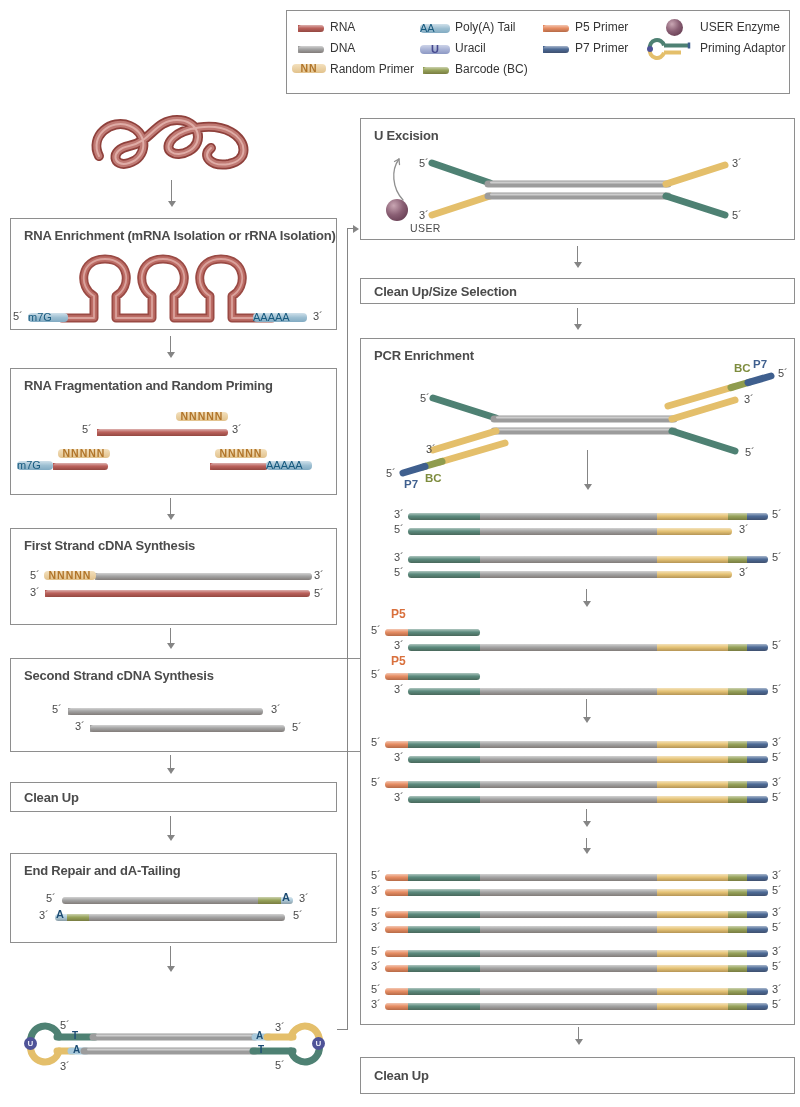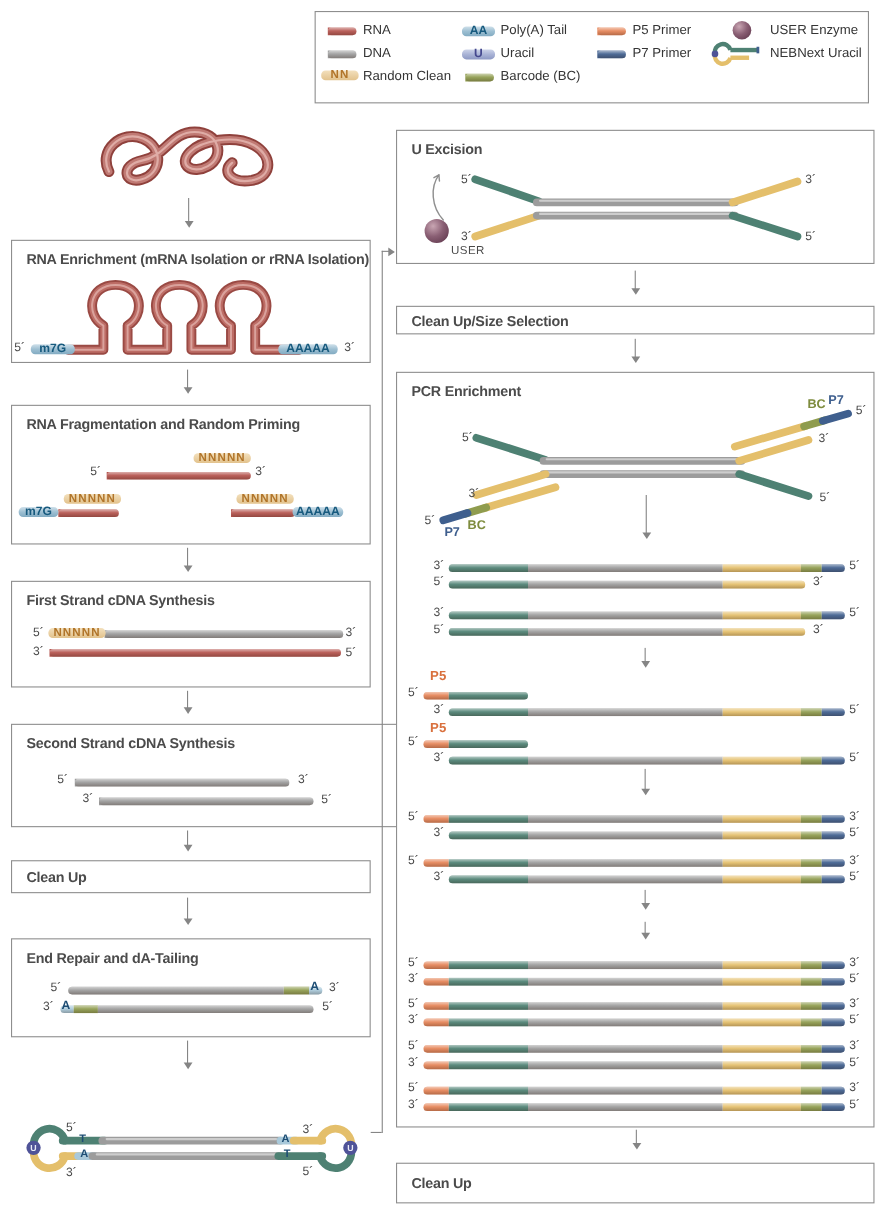--- a/index.html
+++ b/index.html
@@ -5,21 +5,21 @@
   html,body{margin:0;padding:0;background:#fff;}
   .stage{position:relative;width:800px;height:1107px;background:#fff;font-family:"Liberation Sans",sans-serif;overflow:hidden;}
   .box{position:absolute;border:1px solid #8e8e8e;background:#fff;box-sizing:border-box;z-index:0;}
   .btitle{position:absolute;left:13px;top:9px;font-size:13px;font-weight:bold;color:#4b4b4b;letter-spacing:-0.2px;white-space:nowrap;z-index:3;}
   .strand{position:absolute;height:7px;border-radius:3.5px;display:flex;z-index:2;}
   .strand::after{content:"";position:absolute;inset:0;border-radius:3.5px;background:linear-gradient(to bottom,rgba(255,255,255,.55),rgba(255,255,255,.08) 45%,rgba(60,40,30,.28));pointer-events:none;}
   .strand i{height:7px;display:block;}
   .strand i:first-child{border-radius:3.5px 0 0 3.5px;}
   .strand i:last-child{border-radius:0 3.5px 3.5px 0;}
   .pr{position:absolute;font-size:11px;color:#4a4a4a;z-index:4;white-space:nowrap;}
-  .cap{position:absolute;height:9px;border-radius:4px;background:linear-gradient(to bottom,#cfe0ea,#9dbfd2 50%,#82abc2);color:#175a7e;font-weight:bold;font-size:11px;line-height:9px;text-align:center;z-index:3;white-space:nowrap;}
+  .cap{position:absolute;height:9px;border-radius:4px;background:linear-gradient(to bottom,#cfe0ea,#9dbfd2 50%,#82abc2);color:#175a7e;font-weight:normal;font-size:11px;line-height:9px;text-align:left;z-index:3;white-space:nowrap;}
   .cap2{position:absolute;height:9px;border-radius:4px;background:linear-gradient(to bottom,#ccd3e8,#a9b3d6 50%,#8d99c4);color:#44488e;font-weight:bold;font-size:11px;line-height:9px;text-align:center;z-index:3;}
   .nn{position:absolute;height:9px;border-radius:4px;background:linear-gradient(to bottom,#f3e0bd,#e2c28c);color:#b1752a;font-weight:bold;font-size:10.5px;line-height:9px;text-align:center;letter-spacing:1px;z-index:3;}
   .base{position:absolute;font-weight:bold;font-size:11px;color:#1d4d74;z-index:5;}
   .ptext{position:absolute;font-weight:bold;font-size:11.5px;z-index:4;}
   .usertext{position:absolute;font-size:10.5px;color:#4a4a4a;letter-spacing:.4px;z-index:4;margin-left:29px;}
   .varrow{position:absolute;border-left:1px solid #858585;z-index:1;}
   .varrow::after{content:"";position:absolute;left:-4.5px;bottom:-6px;width:0;height:0;border:4px solid transparent;border-top:6px solid #858585;}
   .cline{position:absolute;background:#858585;z-index:1;}
   .harrow{position:absolute;width:0;height:0;border:4px solid transparent;border-left:6px solid #858585;z-index:1;}
   .sphere{position:absolute;border-radius:50%;background:radial-gradient(circle at 35% 30%,#c9a6b3,#8a5f74 45%,#6b4257 78%,#552f44);z-index:3;}
@@ -28,28 +28,28 @@
   svg{position:absolute;z-index:2;overflow:visible;}
 </style>
 </head>
 <body>
 
 <div class="stage" id="stage">
 
   <div class="box" style="left:286px;top:10px;width:504px;height:84px;"></div>
   <span class="leg-label" style="left:330px;top:20px;">RNA</span>
   <span class="leg-label" style="left:330px;top:41px;">DNA</span>
-  <span class="leg-label" style="left:330px;top:62px;">Random Clean</span>
+  <span class="leg-label" style="left:330px;top:62px;">Random Primer</span>
   <span class="leg-label" style="left:455px;top:20px;">Poly(A) Tail</span>
   <span class="leg-label" style="left:455px;top:41px;">Uracil</span>
   <span class="leg-label" style="left:455px;top:62px;">Barcode (BC)</span>
   <span class="leg-label" style="left:575px;top:20px;">P5 Primer</span>
   <span class="leg-label" style="left:575px;top:41px;">P7 Primer</span>
   <span class="leg-label" style="left:700px;top:20px;">USER Enzyme</span>
-  <span class="leg-label" style="left:700px;top:41px;">NEBNext Uracil</span>
+  <span class="leg-label" style="left:700px;top:41px;">Priming Adaptor</span>
   <span class="nn" style="left:292px;top:64px;width:34px;">NN</span>
   <span class="cap" style="left:420px;top:24px;width:30px;">AA</span>
   <span class="cap2" style="left:420px;top:45px;width:30px;">U</span>
   <div class="sphere" style="left:666px;top:19px;width:17px;height:17px;"></div>
   <svg style="left:645px;top:36px;" width="50" height="26" viewBox="0 0 50 26">
     <path d="M19,9.5 A7,7 0 0 0 5,13" stroke="#4e8173" stroke-width="4" fill="none"></path>
     <path d="M5,13 A7,7 0 0 0 19,16.5" stroke="#e4bf6b" stroke-width="4" fill="none"></path>
     <circle cx="5" cy="13" r="3" fill="#4f5398"></circle>
     <path d="M19,9.5 H44" stroke="#4e8173" stroke-width="4" fill="none"></path>
     <path d="M44,6.5 V12.5" stroke="#3f5f8e" stroke-width="2.5" fill="none"></path>

